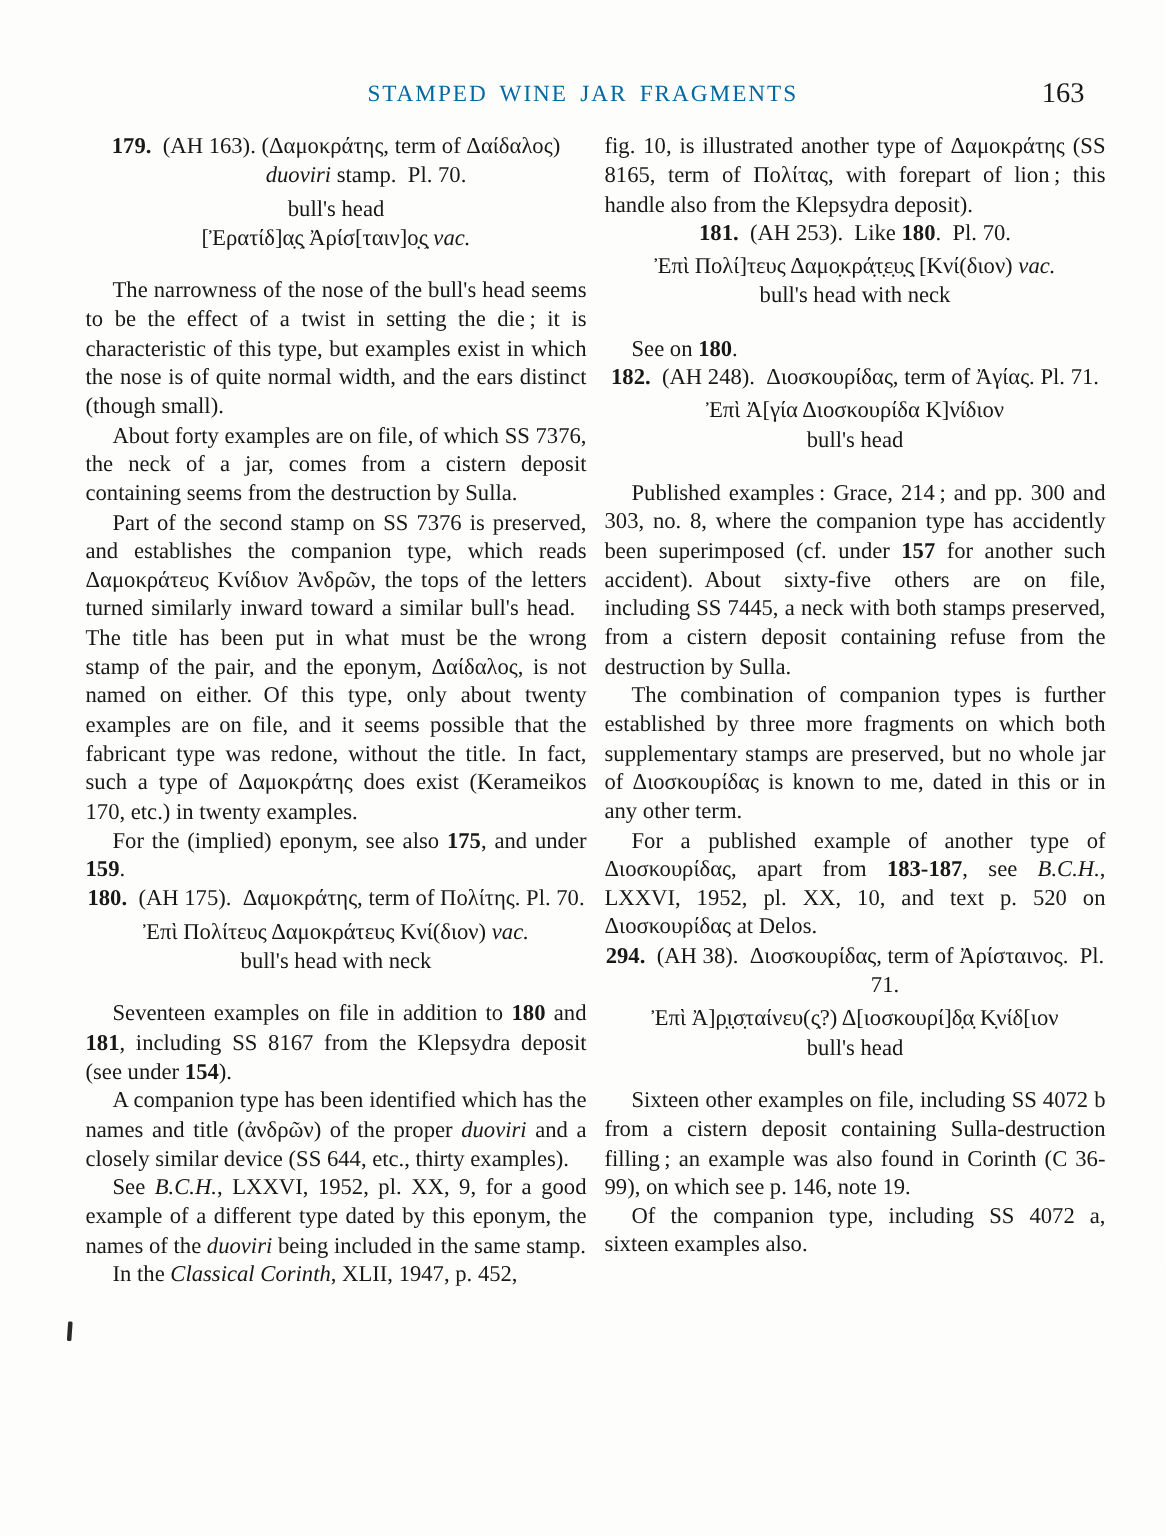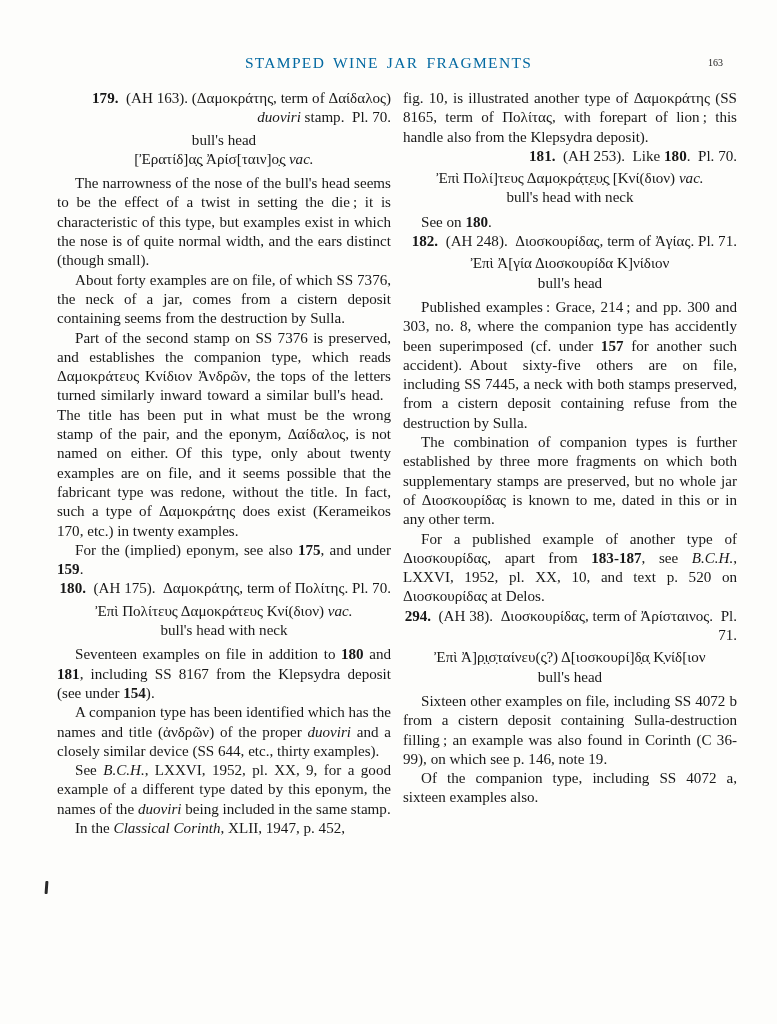--- a/index.html
+++ b/index.html
@@ -24,44 +24,44 @@
     display: block;
     text-align: center;
     font-size: 15.5px;
     letter-spacing: 1.3px;
     word-spacing: 3px;
     color: #0369a1;
   }
   .page-num {
     position: absolute;
     right: 54px; top: 0;
-    font-size: 10px;
+    font-size: 19px;
   }
   .columns {
     position: absolute;
     top: 89px;
     left: 57px;
     width: 680px;
     display: flex;
     gap: 12px;
   }
   .col { width: 334px; }
   .col p { margin: 0; }
   .p  { text-align: justify; text-indent: 18px; }
   .pcont { text-indent: 0; }
   .entry {
     margin: 13px 0 6px;
     padding-left: 40px;
     text-indent: -40px;
-    text-align: right;
+    text-align: center;
   }
   .col > .entry:first-child { margin-top: 0; }
   .stamp, .center { text-align: center; }
   .entry + .stamp, .entry + .center { margin-top: 3px; }
-  .stamp + .p, .center + .p { margin-top: 5px; }
+  .stamp + .p, .center + .p { margin-top: 16px; }
   .ink-mark {
     position: absolute;
     left: 45px; top: 881px;
     width: 3px; height: 13px;
     background: #2a2a2a;
     border-radius: 1px;
     transform: rotate(4deg);
   }
   b { font-weight: bold; }
   i { font-style: italic; }

